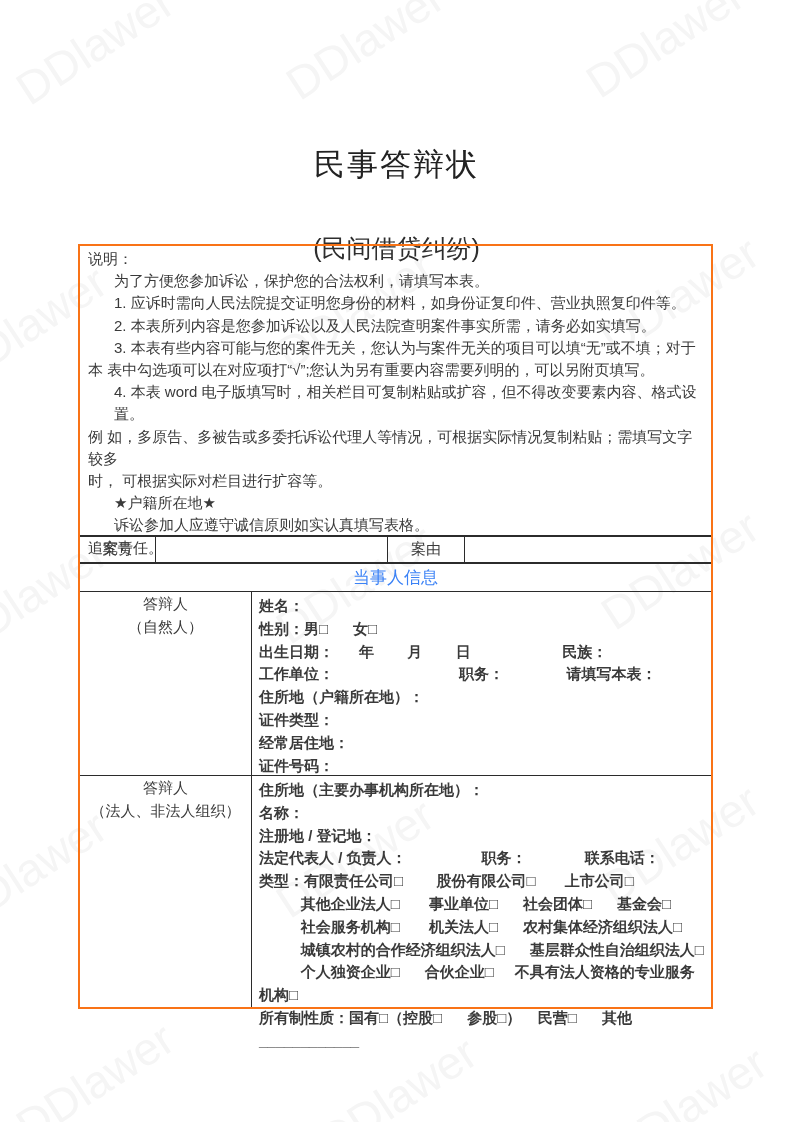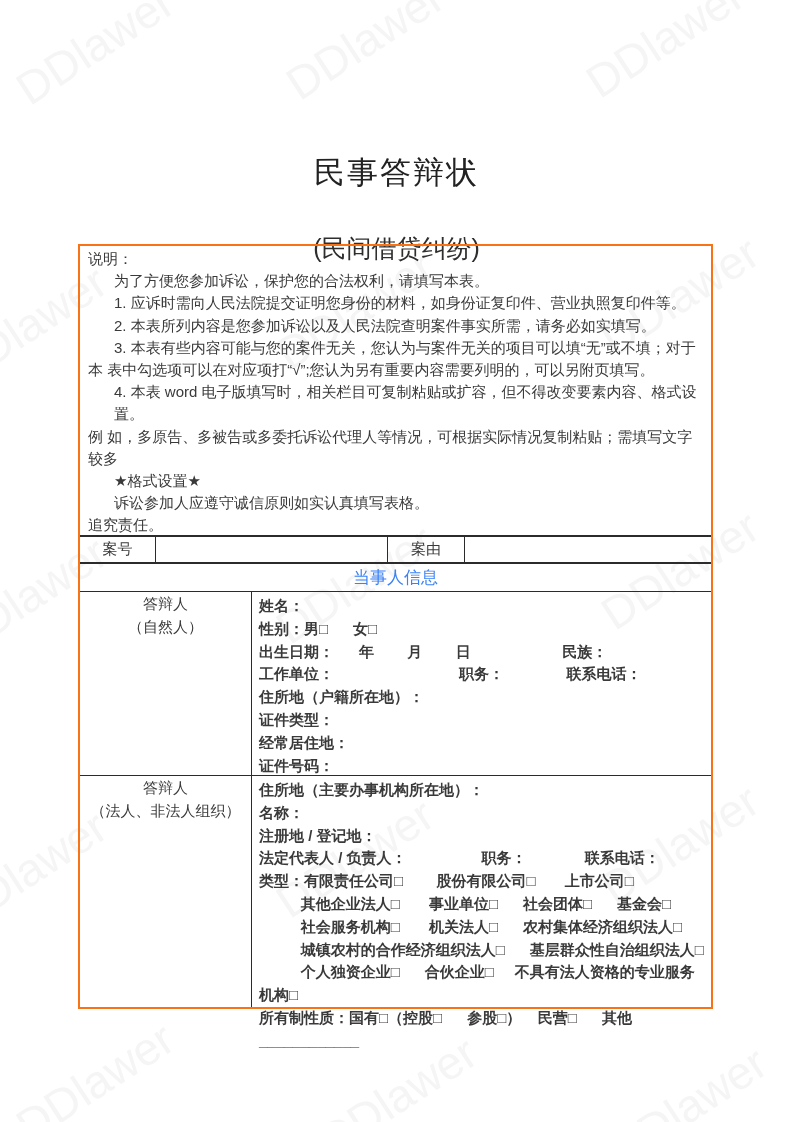--- a/index.html
+++ b/index.html
@@ -11,21 +11,21 @@
   }
   
   .wm-layer{position:absolute;inset:0;z-index:0;pointer-events:none;}
   .wm{
     position:absolute;font-size:46px;color:#f5f5f5;
     transform:translate(-50%,-50%) rotate(-33deg);
     white-space:nowrap;font-family:"Liberation Sans","DejaVu Sans",sans-serif;
   }
   
   .doc-title{
-    position:absolute;left:0;top:152px;width:100%;text-align:center;
+    position:absolute;left:0;top:144px;width:100%;text-align:center;
     font-family:"Liberation Serif","DejaVu Serif",serif;
     font-size:31px;letter-spacing:2px;color:#222;z-index:2;
   }
   .doc-subtitle{
     position:absolute;left:0;top:193px;width:100%;text-align:center;
     font-size:25px;color:#2e2e2e;z-index:2;margin-top:39px;
   }
   
   .form{
     position:absolute;left:78px;top:244px;width:635px;z-index:2;
@@ -91,21 +91,22 @@
 
     <div class="notice">
         <div class="tline">说明：</div>
         <div class="tline indent">为了方便您参加诉讼，保护您的合法权利，请填写本表。</div>
         <div class="tline indent">1. 应诉时需向人民法院提交证明您身份的材料，如身份证复印件、营业执照复印件等。</div>
         <div class="tline indent">2. 本表所列内容是您参加诉讼以及人民法院查明案件事实所需，请务必如实填写。</div>
         <div class="tline indent">3. 本表有些内容可能与您的案件无关，您认为与案件无关的项目可以填“无”或不填；对于</div>
         <div class="tline">本 表中勾选项可以在对应项打“√”;您认为另有重要内容需要列明的，可以另附页填写。</div>
         <div class="tline indent">4. 本表 word 电子版填写时，相关栏目可复制粘贴或扩容，但不得改变要素内容、格式设置。</div>
         <div class="tline">例 如，多原告、多被告或多委托诉讼代理人等情况，可根据实际情况复制粘贴；需填写文字较多</div>
-        <div class="tline indent">★格式设置★</div>
+        <div class="tline">时， 可根据实际对栏目进行扩容等。</div>
+        <div class="tline indent">★户籍所在地★</div>
         <div class="tline indent">诉讼参加人应遵守诚信原则如实认真填写表格。</div>
         <div class="tline">追究责任。</div>
       </div>
 
     <div class="case-row">
       <div class="cell c-label1">案号</div>
       <div class="cell c-val1"></div>
       <div class="cell c-label2">案由</div>
       <div class="cell c-val2"></div>
     </div>
@@ -114,21 +115,21 @@
 
     <div class="party-row row-natural">
       <div class="role">
         <div>答辩人</div>
         <div>（自然人）</div>
       </div>
       <div class="content">
           <div class="tline">姓名：</div>
           <div class="tline">性别：男□      女□</div>
           <div class="tline">出生日期：      年        月        日                      民族：</div>
-          <div class="tline">工作单位：                              职务：               联系电话：</div>
+          <div class="tline">工作单位：                              职务：               请填写本表：</div>
           <div class="tline">住所地（户籍所在地）：</div>
           <div class="tline">证件类型：</div>
           <div class="tline">经常居住地：</div>
           <div class="tline">证件号码：</div>
         </div>
     </div>
 
     <div class="party-row row-legal last">
       <div class="role">
         <div>答辩人</div>

